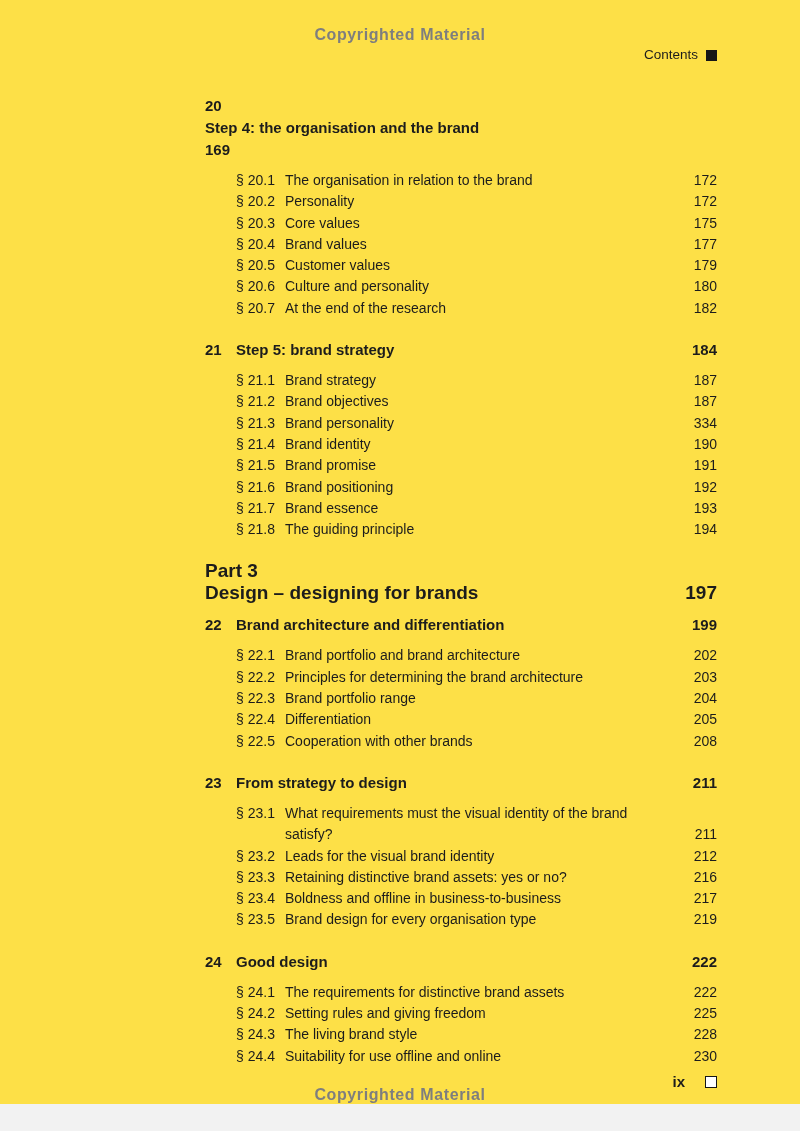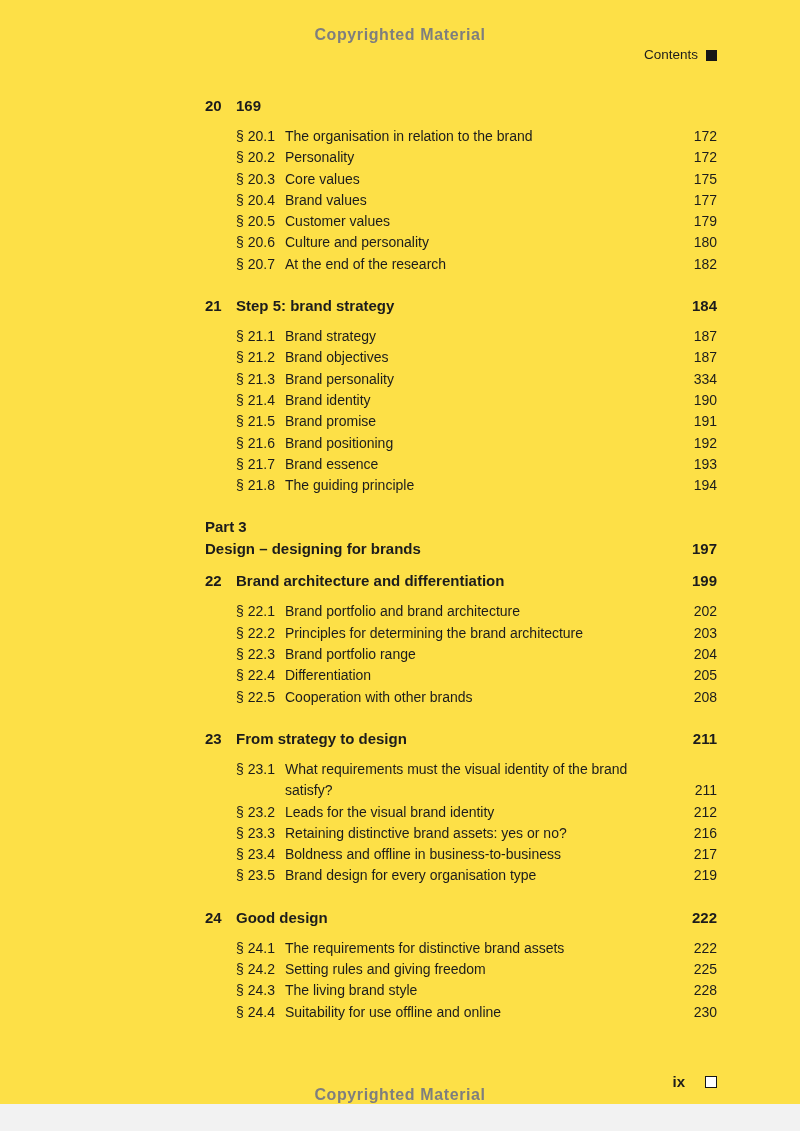--- a/index.html
+++ b/index.html
@@ -48,56 +48,57 @@
 
   .toc {
     position: absolute; top: 95px; left: 205px; right: 83px;
   }
 
   .chapter-row {
     display: flex;
     font-weight: bold; font-size: 15px; line-height: 22px;
     margin-top: 20px; margin-bottom: 9px;
   }
-  .toc > .chapter:first-child .chapter-row { margin-top: 0; }
+  .toc > .chapter:first-child .chapter-row { margin-top: 0; flex-direction: column; }
   .part + .chapter .chapter-row { margin-top: 10px; }
   .ch-num { width: 31px; flex: none; }
   .ch-title { flex: 1; padding-right: 10px; }
   .ch-page { flex: none; }
 
   .section-row {
     display: flex;
     margin-left: 31px;
     font-size: 14px; line-height: 21.3px;
   }
   .sec-label { width: 49px; flex: none; }
   .sec-title { max-width: 352px; }
   .sec-page { margin-left: auto; align-self: flex-end; padding-left: 10px; }
 
-  .part { margin-top: 20px; font-weight: bold; font-size: 15px; line-height: 22px; }
+  .part { margin-top: 20px; font-weight: bold; font-size: 19px; line-height: 22px; }
   .part-title-row { display: flex; }
   .part-title { flex: 1; padding-right: 10px; }
   .part-page { flex: none; }
 </style>
 </head>
 <body>
 
 <div class="page">
 
   <div class="watermark top">Copyrighted Material</div>
 
   <div class="running-head">
     <span>Contents</span>
     <span class="sq-filled"></span>
   </div>
 
   <main class="toc" id="toc">
   <section class="chapter">
     <div class="chapter-row">
       <span class="ch-num">20</span>
+      <span class="ch-title">Step 4: the organisation and the brand</span>
       <span class="ch-page">169</span>
     </div>
     <div class="sections">
   <div class="section-row">
     <span class="sec-label">§ 20.1</span>
     <span class="sec-title">The organisation in relation to the brand</span>
     <span class="sec-page">172</span>
   </div>
 
   <div class="section-row">

